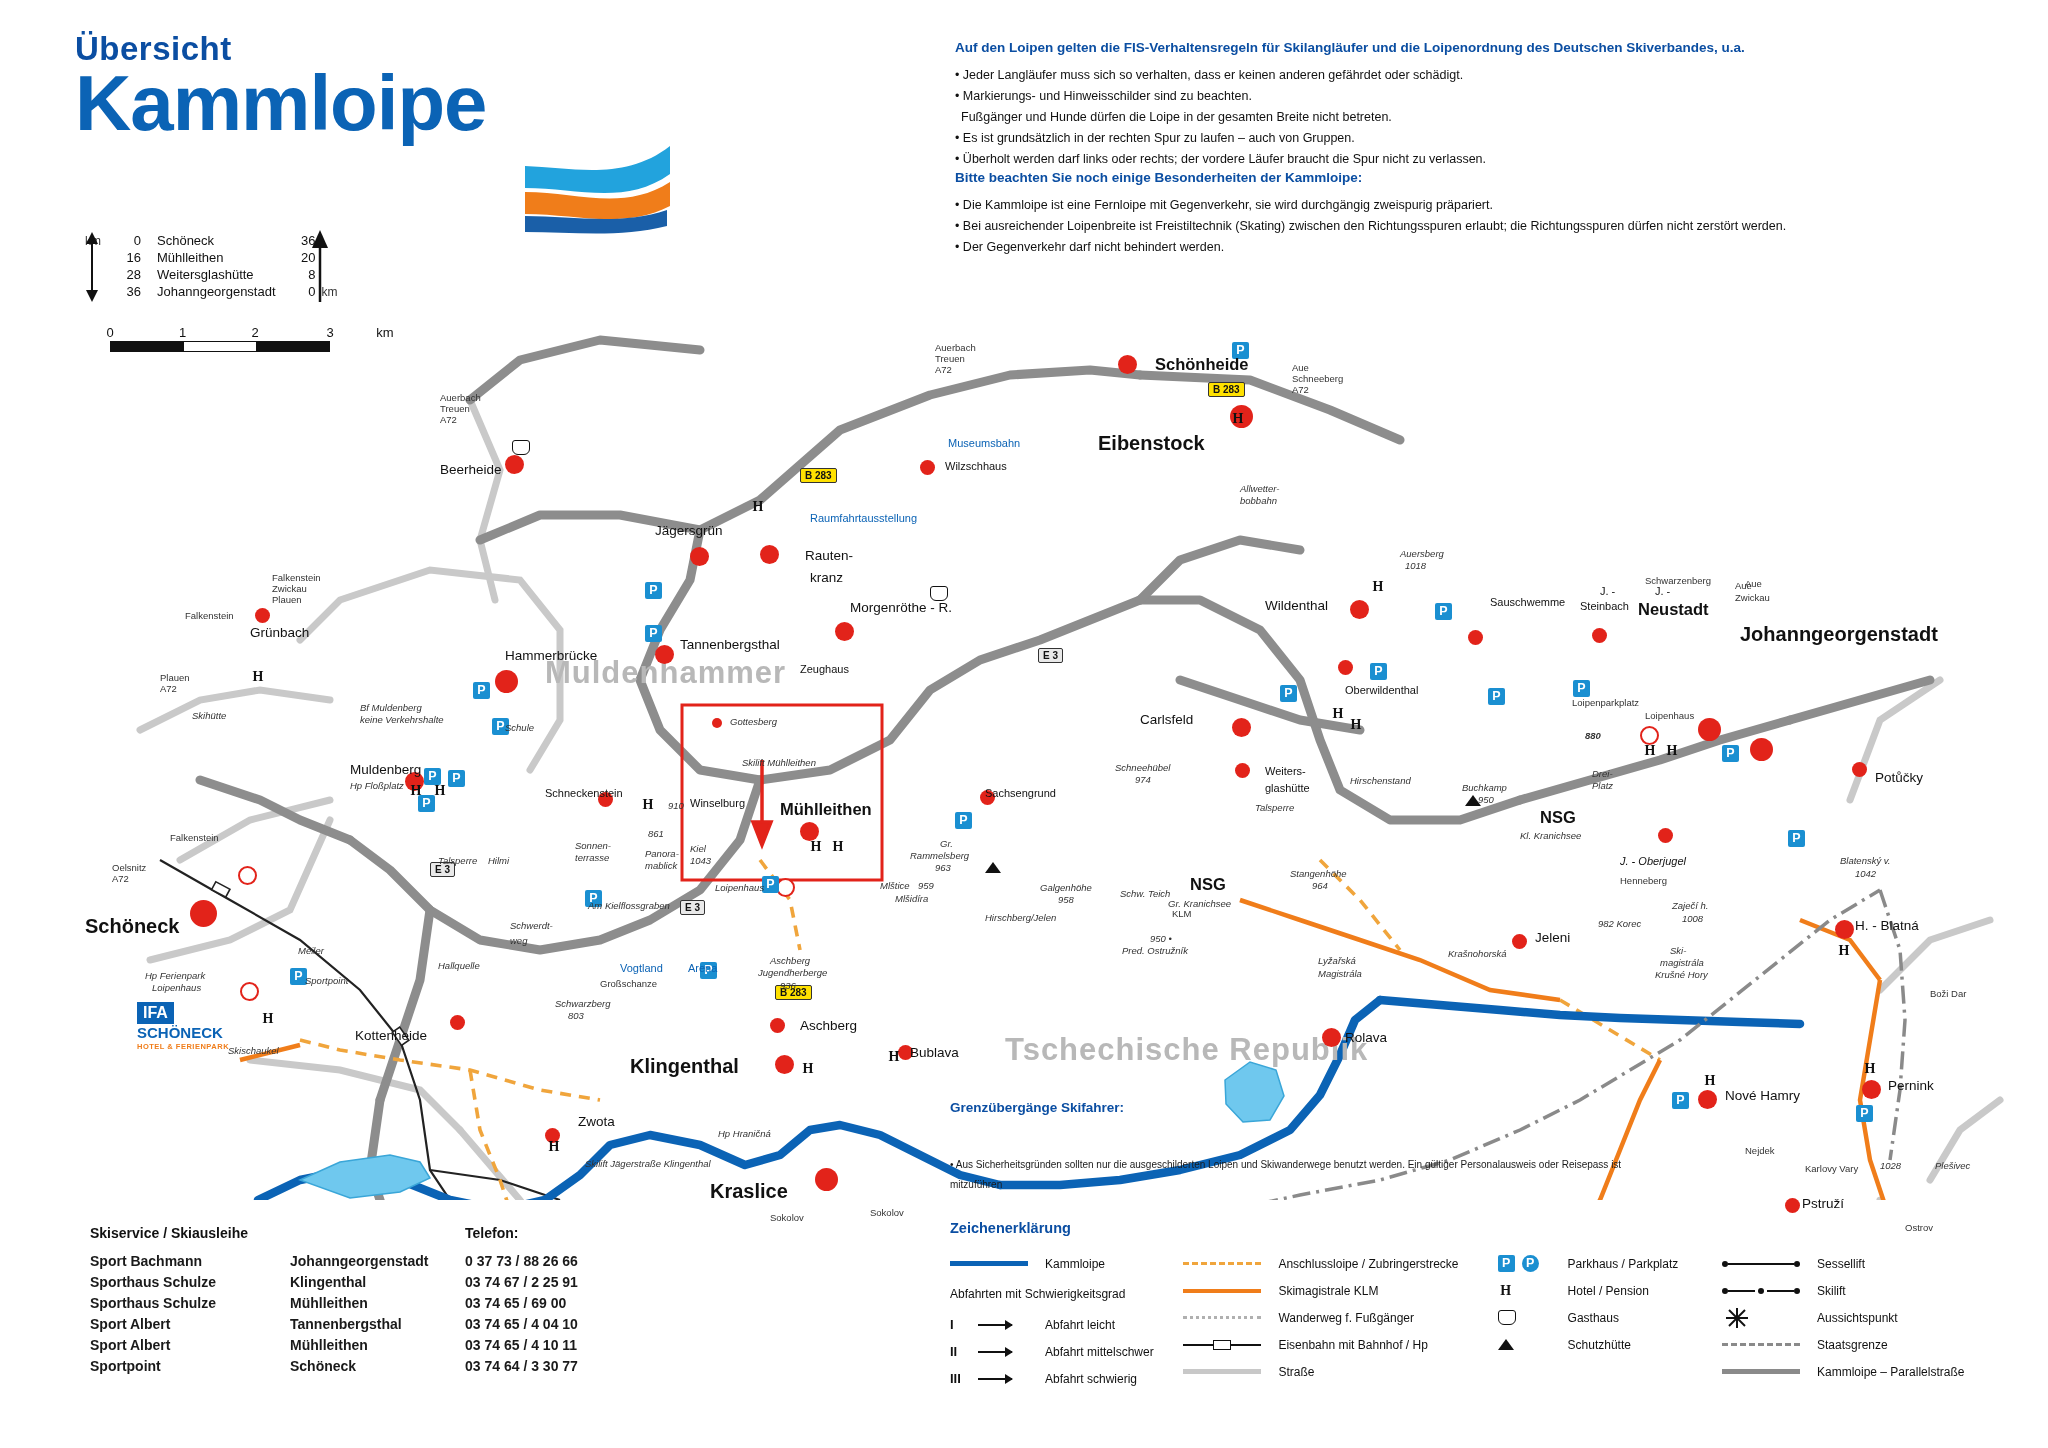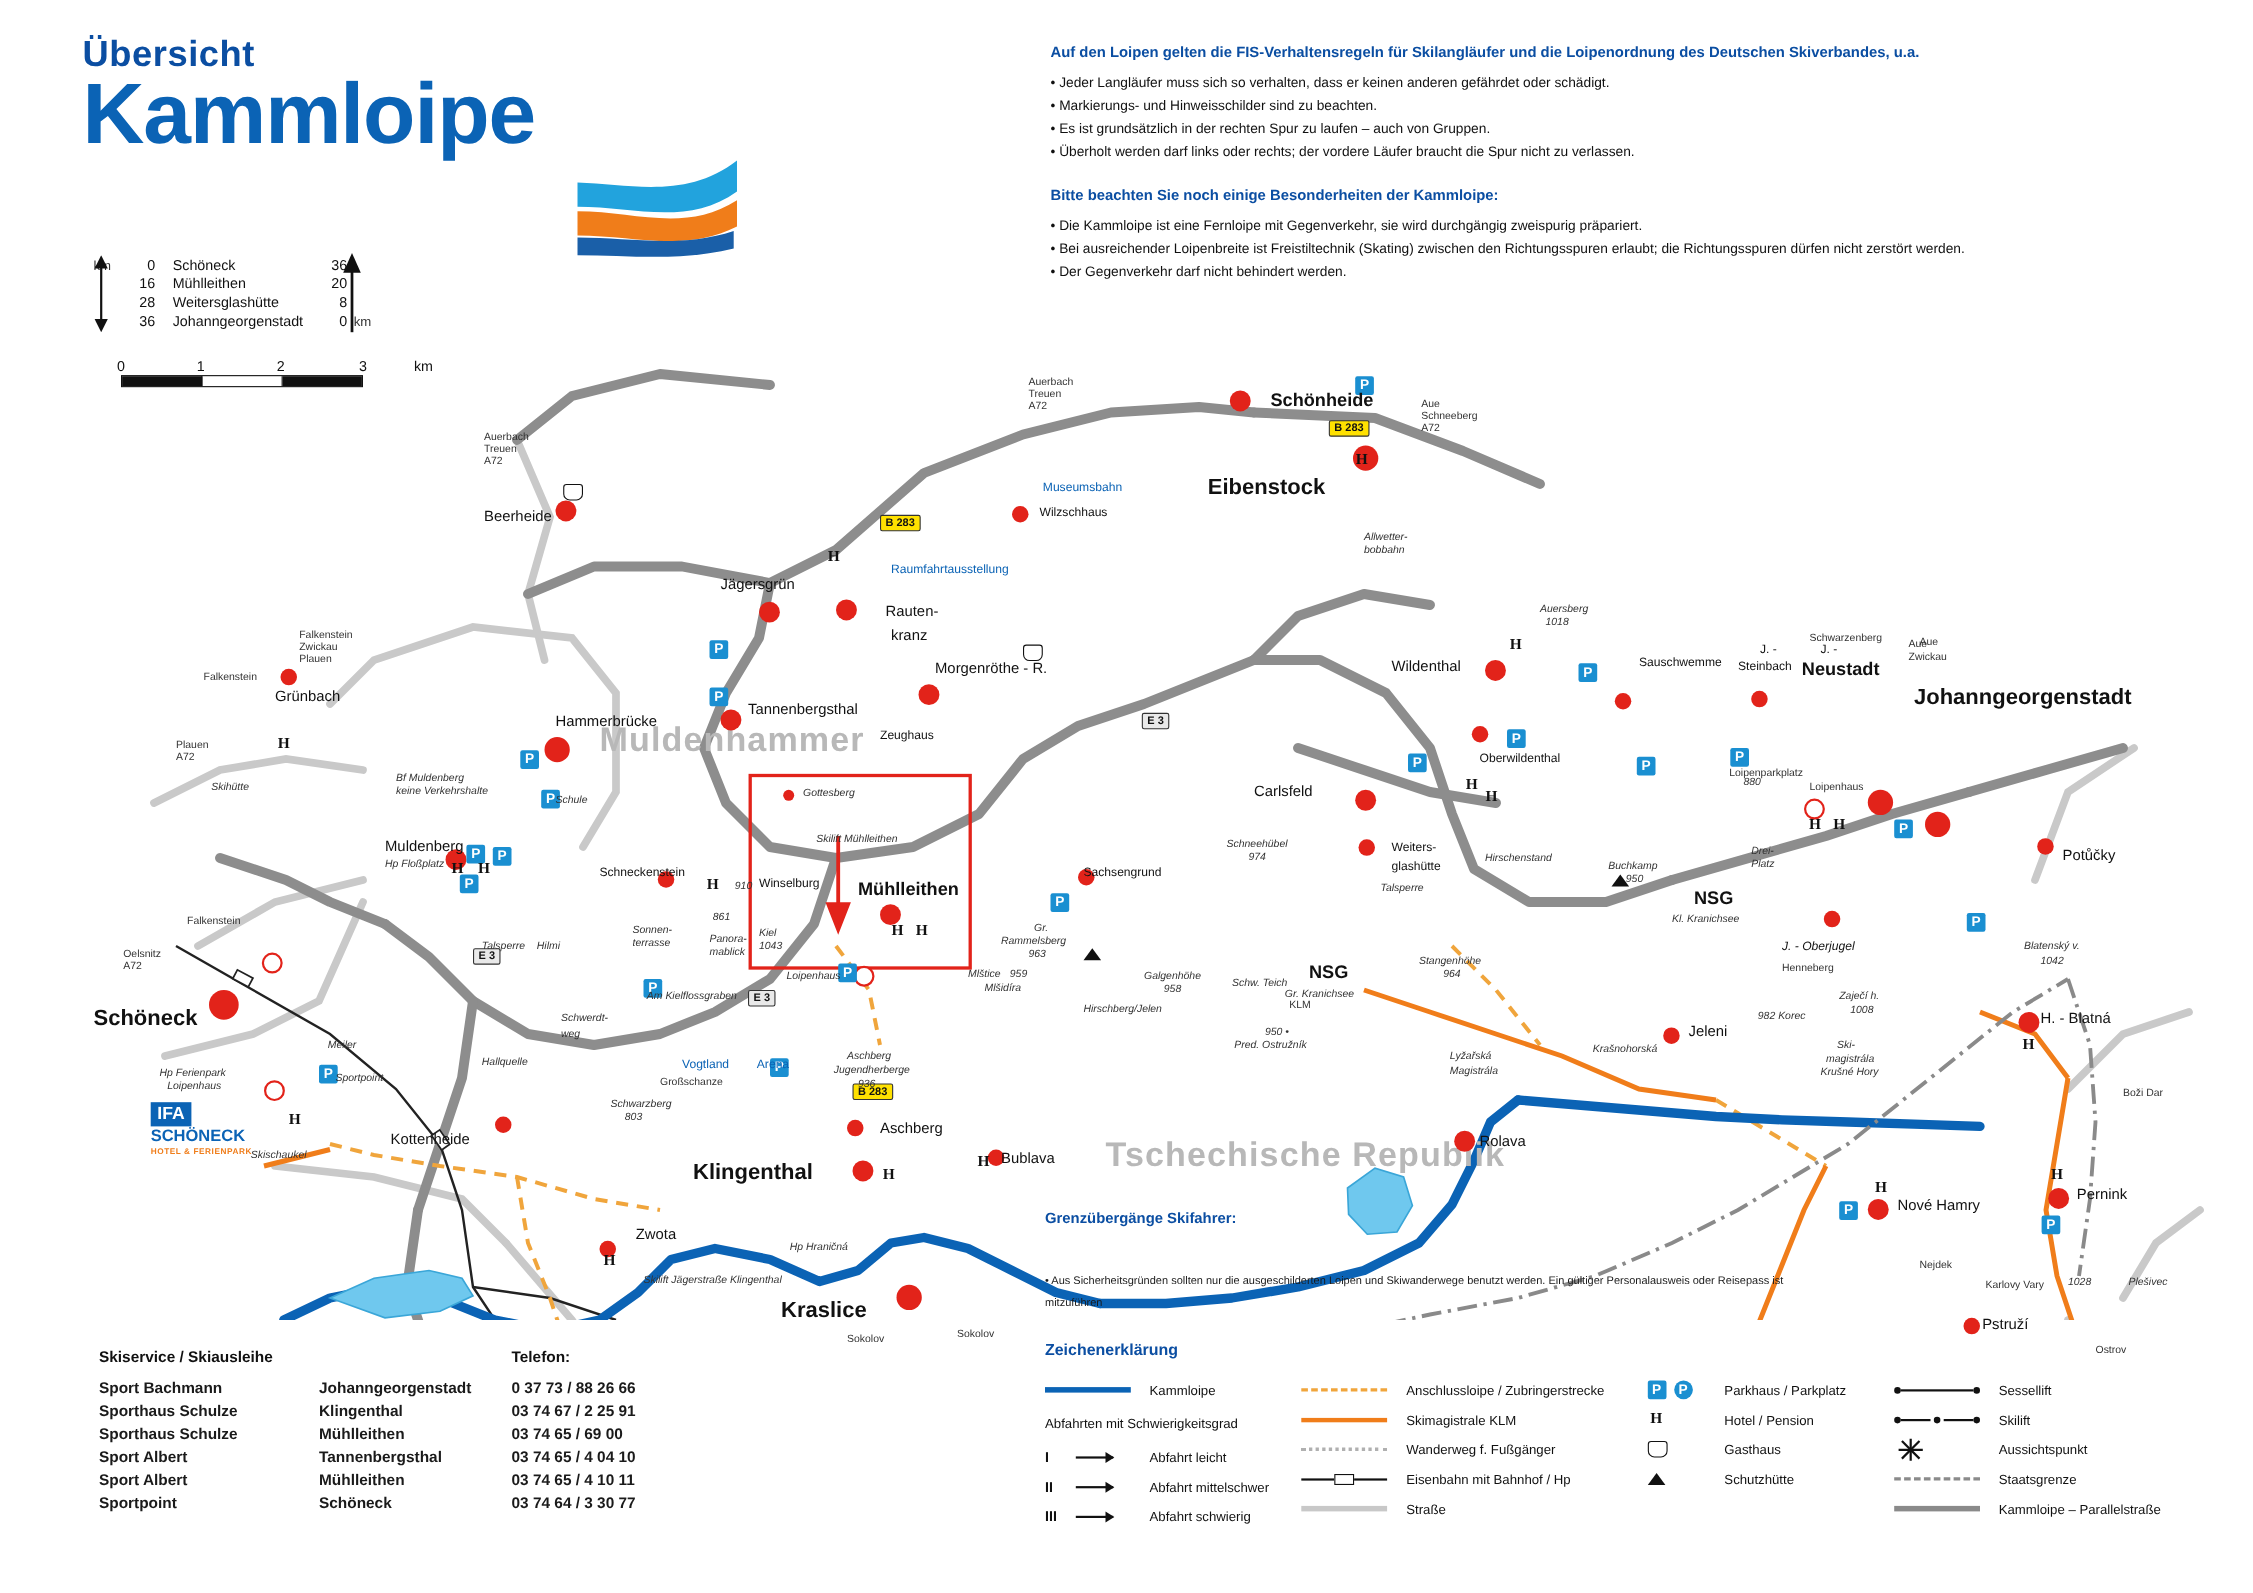--- a/index.html
+++ b/index.html
@@ -209,20 +209,21 @@
         <div></div>
         <div class="fill"></div>
     </div>
   </div>
 
   <div class="abs" id="rules">
     <div class="rules-head">Auf den Loipen gelten die FIS-Verhaltensregeln für Skilangläufer und die Loipenordnung des Deutschen Skiverbandes, u.a.</div>
     <div class="rules-list">
       <div>• Jeder Langläufer muss sich so verhalten, dass er keinen anderen gefährdet oder schädigt.</div>
       <div>• Markierungs- und Hinweisschilder sind zu beachten.</div>
+      <div style="padding-left:6px">  Fußgänger und Hunde dürfen die Loipe in der gesamten Breite nicht betreten.</div>
       <div>• Es ist grundsätzlich in der rechten Spur zu laufen – auch von Gruppen.</div>
       <div>• Überholt werden darf links oder rechts; der vordere Läufer braucht die Spur nicht zu verlassen.</div>
     </div>
   </div>
 
   <div class="abs" id="rules2">
     <div class="rules-head">Bitte beachten Sie noch einige Besonderheiten der Kammloipe:</div>
     <div class="rules-list">
       <div>• Die Kammloipe ist eine Fernloipe mit Gegenverkehr, sie wird durchgängig zweispurig präpariert.</div>
       <div>• Bei ausreichender Loipenbreite ist Freistiltechnik (Skating) zwischen den Richtungsspuren erlaubt; die Richtungsspuren dürfen nicht zerstört werden.</div>
@@ -579,21 +580,21 @@
       <div class="abs plabel xs it" style="left: 1448px; top: 948px;">Krašnohorská</div>
       <div class="abs plabel xs it" style="left: 1670px; top: 945px;">Ski-</div>
       <div class="abs plabel xs it" style="left: 1660px; top: 957px;">magistrála</div>
       <div class="abs plabel xs it" style="left: 1655px; top: 969px;">Krušné Hory</div>
       <div class="abs plabel xs it" style="left: 1598px; top: 918px;">982 Korec</div>
       <div class="abs plabel xs it" style="left: 1672px; top: 900px;">Zaječí h.</div>
       <div class="abs plabel xs it" style="left: 1682px; top: 913px; font-style: italic;">1008</div>
       <div class="abs plabel xs it" style="left: 1840px; top: 855px;">Blatenský v.</div>
       <div class="abs plabel xs it" style="left: 1855px; top: 868px;">1042</div>
       <div class="abs plabel xs it" style="left: 1880px; top: 1160px;">1028</div>
-      <div class="abs plabel xs it" style="left: 1585px; top: 706px;">880</div>
+      <div class="abs plabel xs it" style="left: 1585px; top: 730px; font-weight: bold;">880</div>
       <div class="abs plabel xs it" style="left: 1592px; top: 768px;">Drei-</div>
       <div class="abs plabel xs it" style="left: 1592px; top: 780px;">Platz</div>
       <div class="abs plabel xs it" style="left: 1350px; top: 775px;">Hirschenstand</div>
       <div class="abs plabel xs it" style="left: 718px; top: 1128px;">Hp Hraničná</div>
       <div class="abs plabel xs it" style="left: 585px; top: 1158px;">Skilift Jägerstraße Klingenthal</div>
       <div class="abs plabel xs it" style="left: 488px; top: 855px;">Hilmi</div>
       <div class="abs plabel xs it" style="left: 510px; top: 920px;">Schwerdt-</div>
       <div class="abs plabel xs it" style="left: 510px; top: 935px;">weg</div>
       <div class="abs plabel xs it" style="left: 438px; top: 960px;">Hallquelle</div>
     </div>

